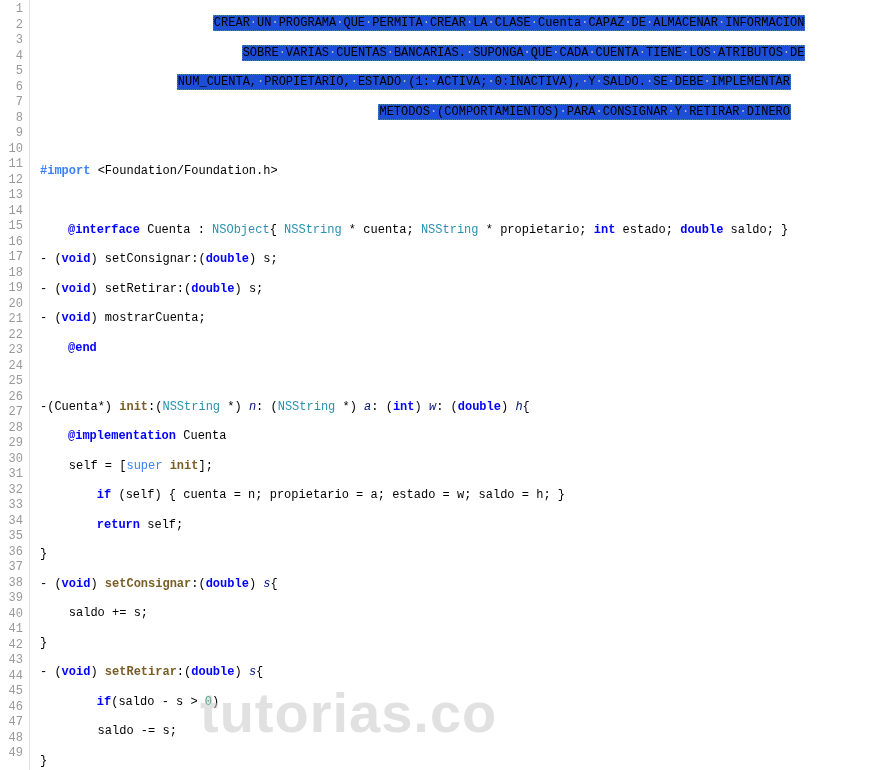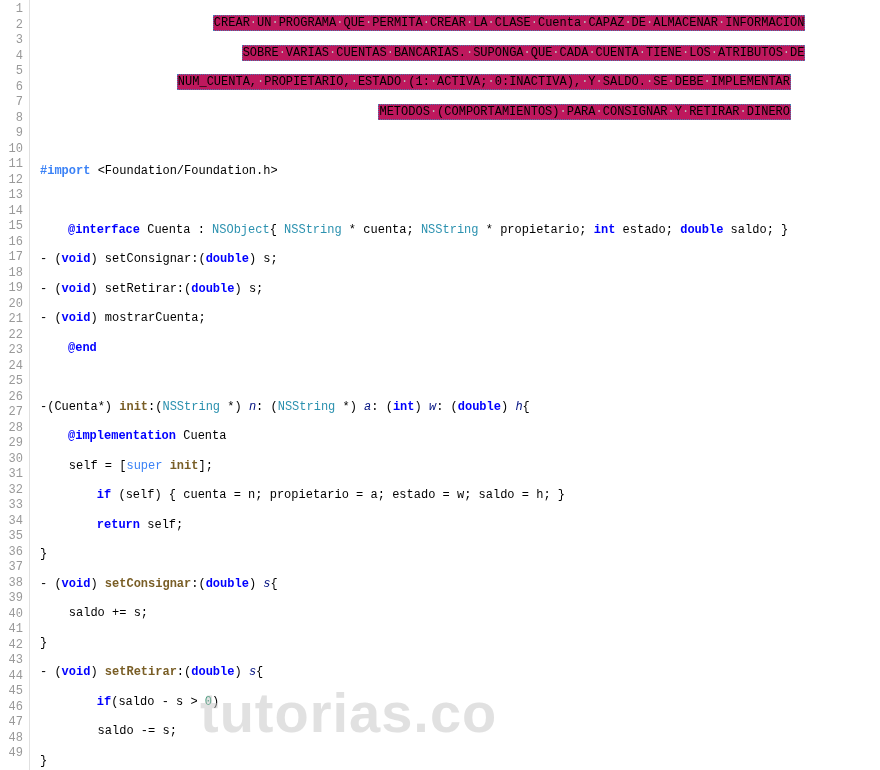--- a/index.html
+++ b/index.html
@@ -32,21 +32,21 @@
     .code {
       padding: 2px 0 2px 10px;
       flex: 1;
       white-space: pre;
     }
     .line {
       height: 15.5px;
       line-height: 15.5px;
     }
     .hl {
-      background: #be185d;
+      background: #1d4ed8;
       border: 1px dotted #4a7fb5;
       padding: 0;
       display: inline;
     }
     .kw { color: #0000ff; font-weight: bold; padding-left: 28px; }
     .kw2 { color: #3b82f6; }
     .dir { color: #3b82f6; font-weight: bold; }
     .inc { color: #000000; }
     .cls { color: #2b91af; }
     .type { color: #0000ff; font-weight: bold; }

